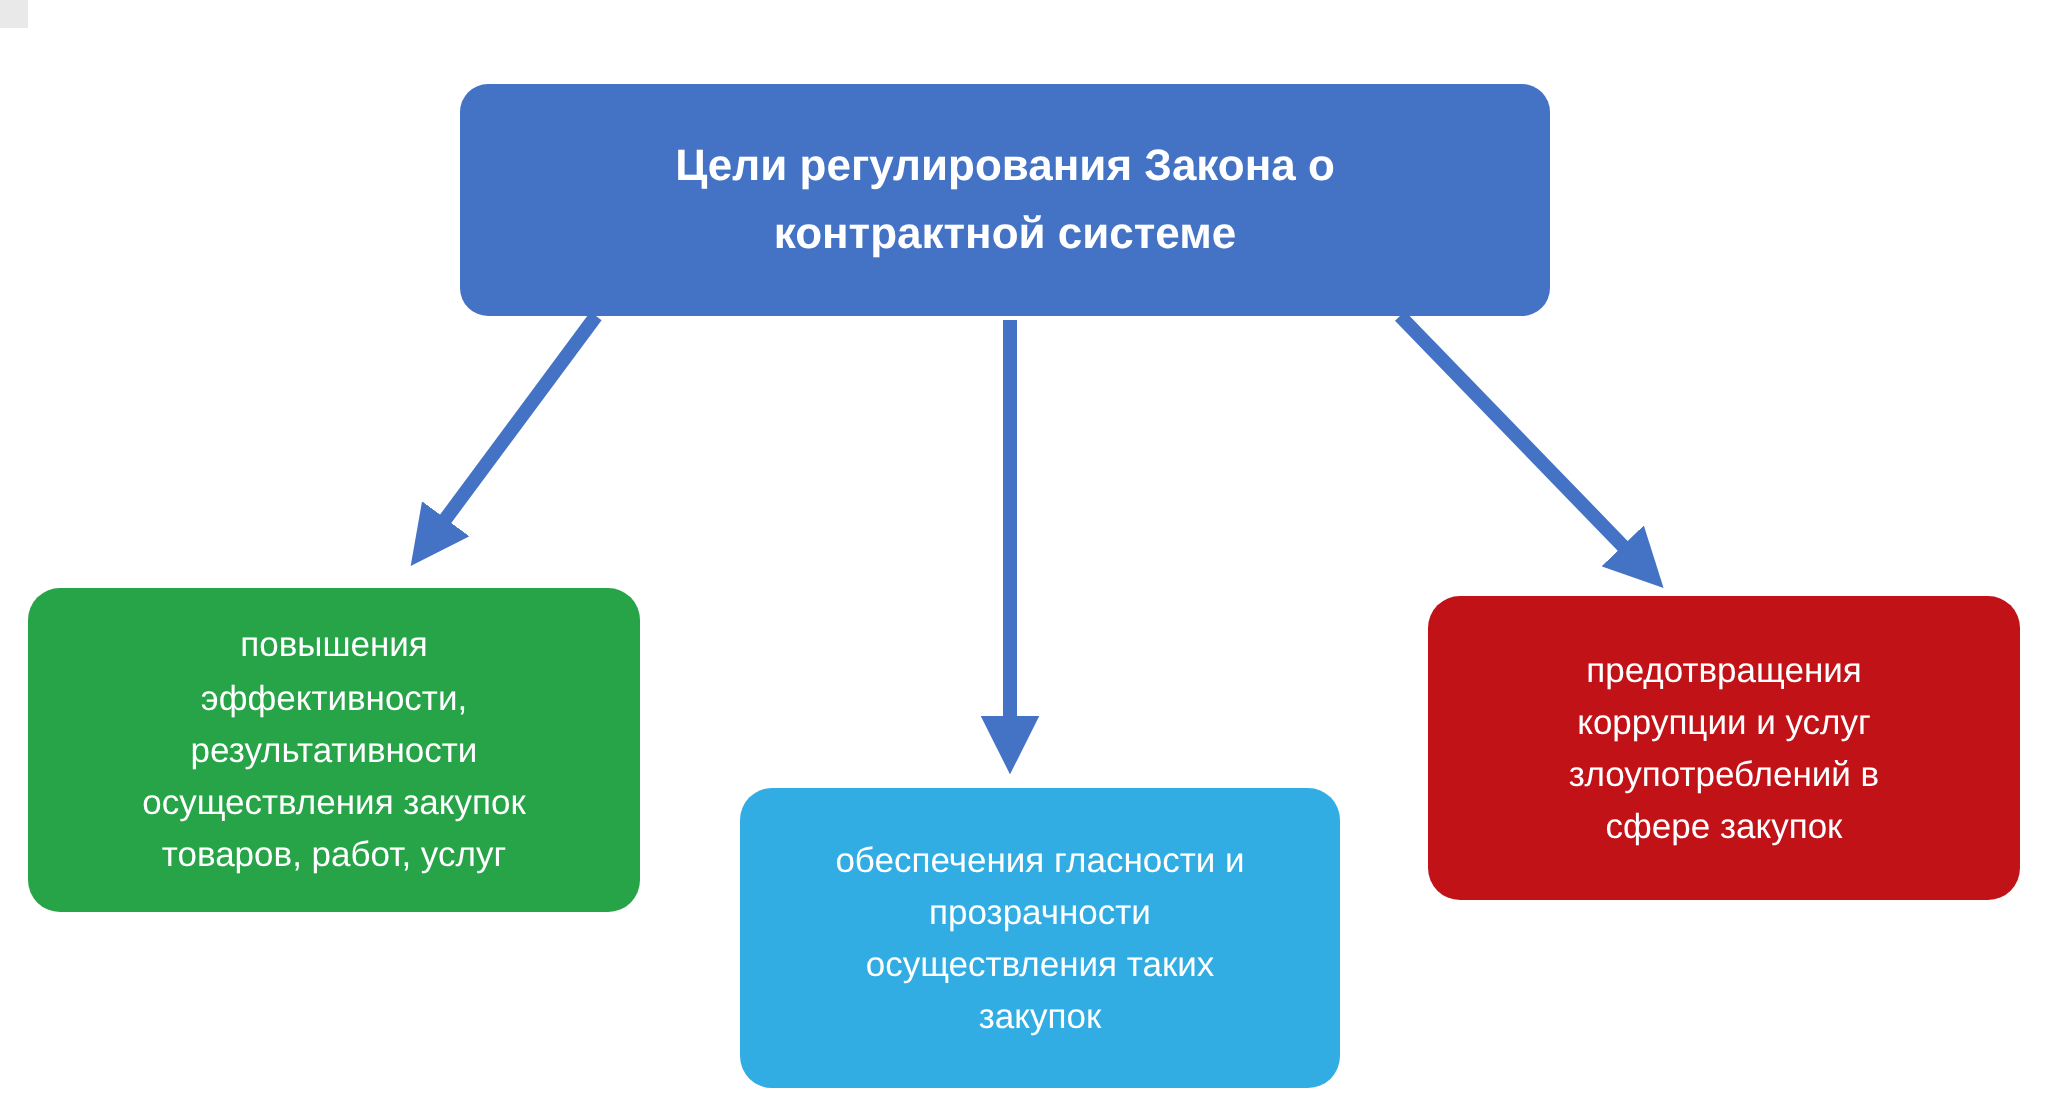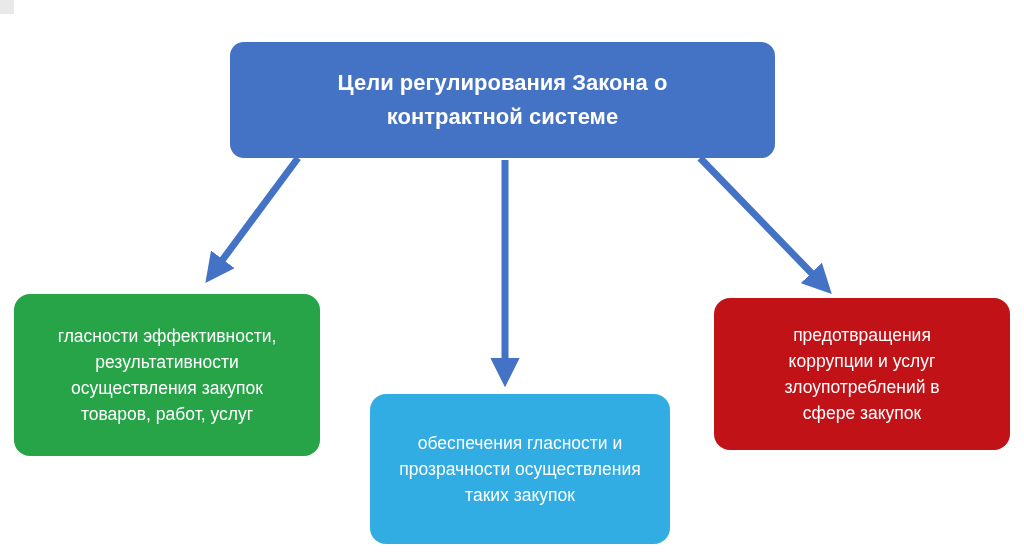--- a/index.html
+++ b/index.html
@@ -55,21 +55,21 @@
     line-height: 1.5;
     padding: 0 42px;
   }
   .node-center {
     left: 370px;
     top: 394px;
     width: 300px;
     height: 150px;
     font-size: 17.5px;
     line-height: 1.5;
-    padding: 0 21px;
+    padding: 0 34px;
   }
   .node-right {
     left: 714px;
     top: 298px;
     width: 296px;
     height: 152px;
     font-size: 17.5px;
     line-height: 1.5;
     padding: 0 46px;
   }
@@ -98,21 +98,21 @@
     <line x1="298" y1="158" x2="212" y2="274" stroke-width="7" marker-end="url(#arrowhead)" stroke="#4472c4"></line>
     <line x1="505" y1="160" x2="505" y2="376" stroke-width="7" marker-end="url(#arrowhead)" stroke="#4472c4"></line>
     <line x1="700" y1="158" x2="824" y2="286" stroke-width="7" marker-end="url(#arrowhead)" stroke="#4472c4"></line>
   </svg>
 
   <div class="node root-node" style="background: rgb(68, 114, 196);">
     <span>Цели регулирования Закона о контрактной системе</span>
   </div>
 
   <div class="node node-left" style="background: rgb(39, 163, 72);">
-    <span>гласности эффективности, результативности осуществления закупок товаров, работ, услуг</span>
+    <span>повышения эффективности, результативности осуществления закупок товаров, работ, услуг</span>
   </div>
 
   <div class="node node-center" style="background: rgb(49, 173, 227);">
     <span>обеспечения гласности и прозрачности осуществления таких закупок</span>
   </div>
 
   <div class="node node-right" style="background: rgb(193, 18, 24);">
     <span>предотвращения коррупции и услуг злоупотреблений в сфере закупок</span>
   </div>
 

